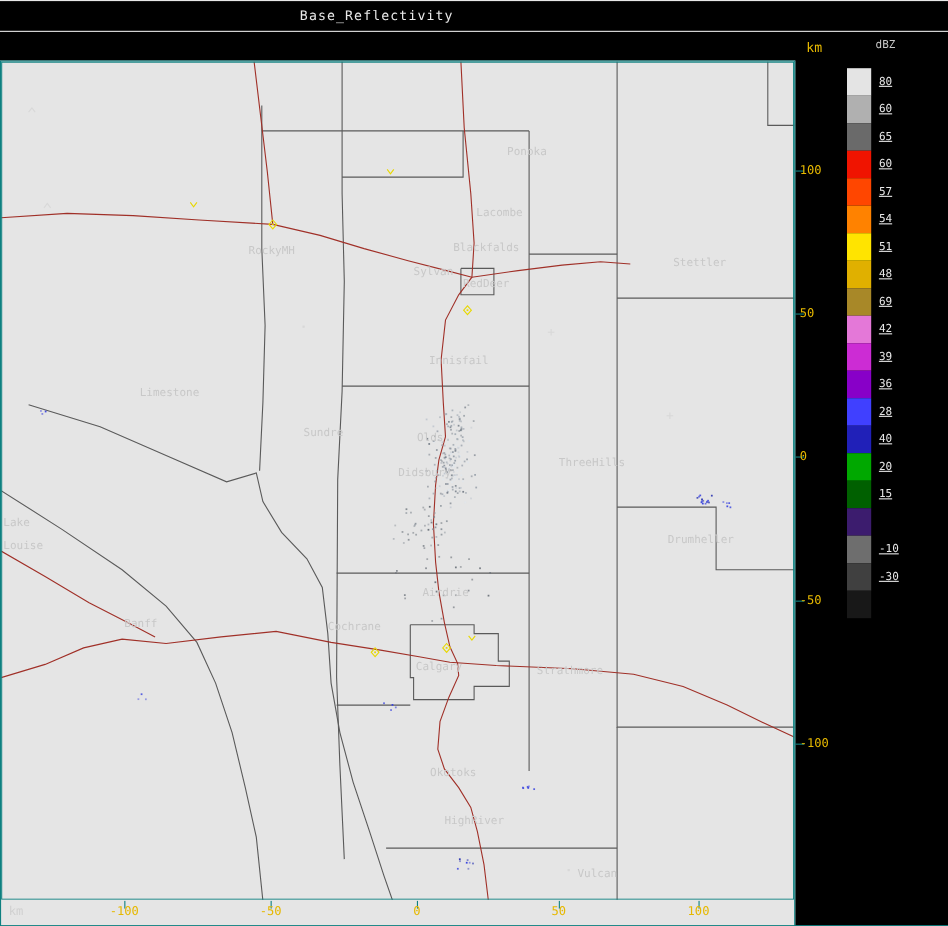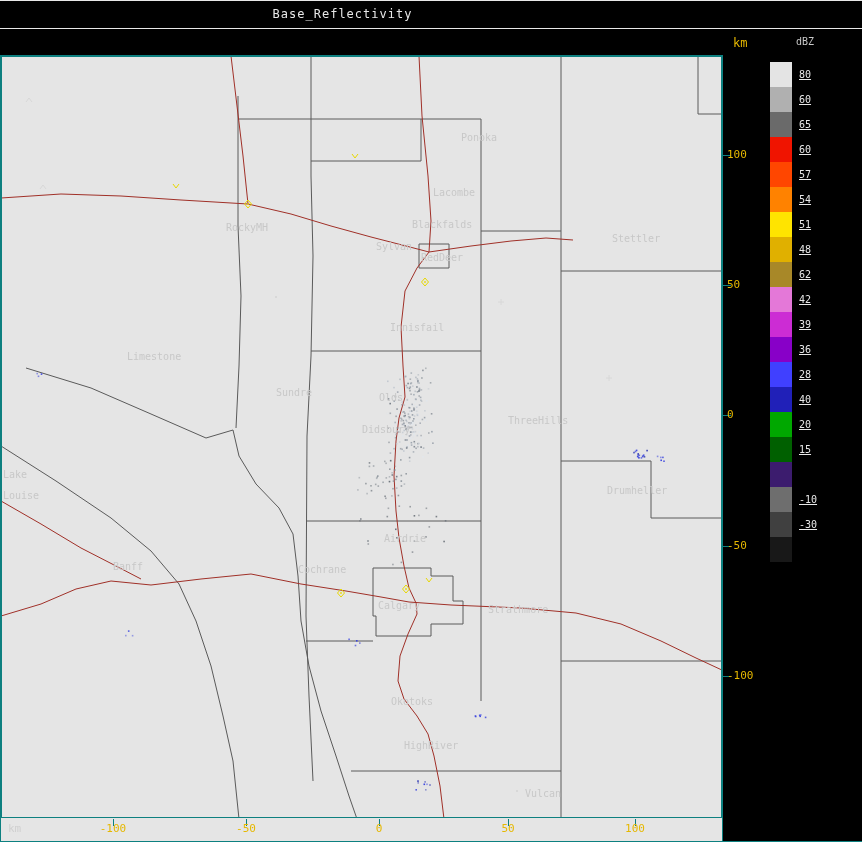--- a/index.html
+++ b/index.html
@@ -481,21 +481,21 @@
       <div class="cb-row">
         <div class="cb-swatch" style="background: rgb(255, 228, 0);"></div>
         <div class="cb-label">51</div>
       </div>
       <div class="cb-row">
         <div class="cb-swatch" style="background: rgb(224, 176, 0);"></div>
         <div class="cb-label">48</div>
       </div>
       <div class="cb-row">
         <div class="cb-swatch" style="background: rgb(168, 136, 40);"></div>
-        <div class="cb-label">62</div>
+        <div class="cb-label">69</div>
       </div>
       <div class="cb-row">
         <div class="cb-swatch" style="background: rgb(228, 120, 216);"></div>
         <div class="cb-label">42</div>
       </div>
       <div class="cb-row">
         <div class="cb-swatch" style="background: rgb(204, 44, 212);"></div>
         <div class="cb-label">39</div>
       </div>
       <div class="cb-row">

